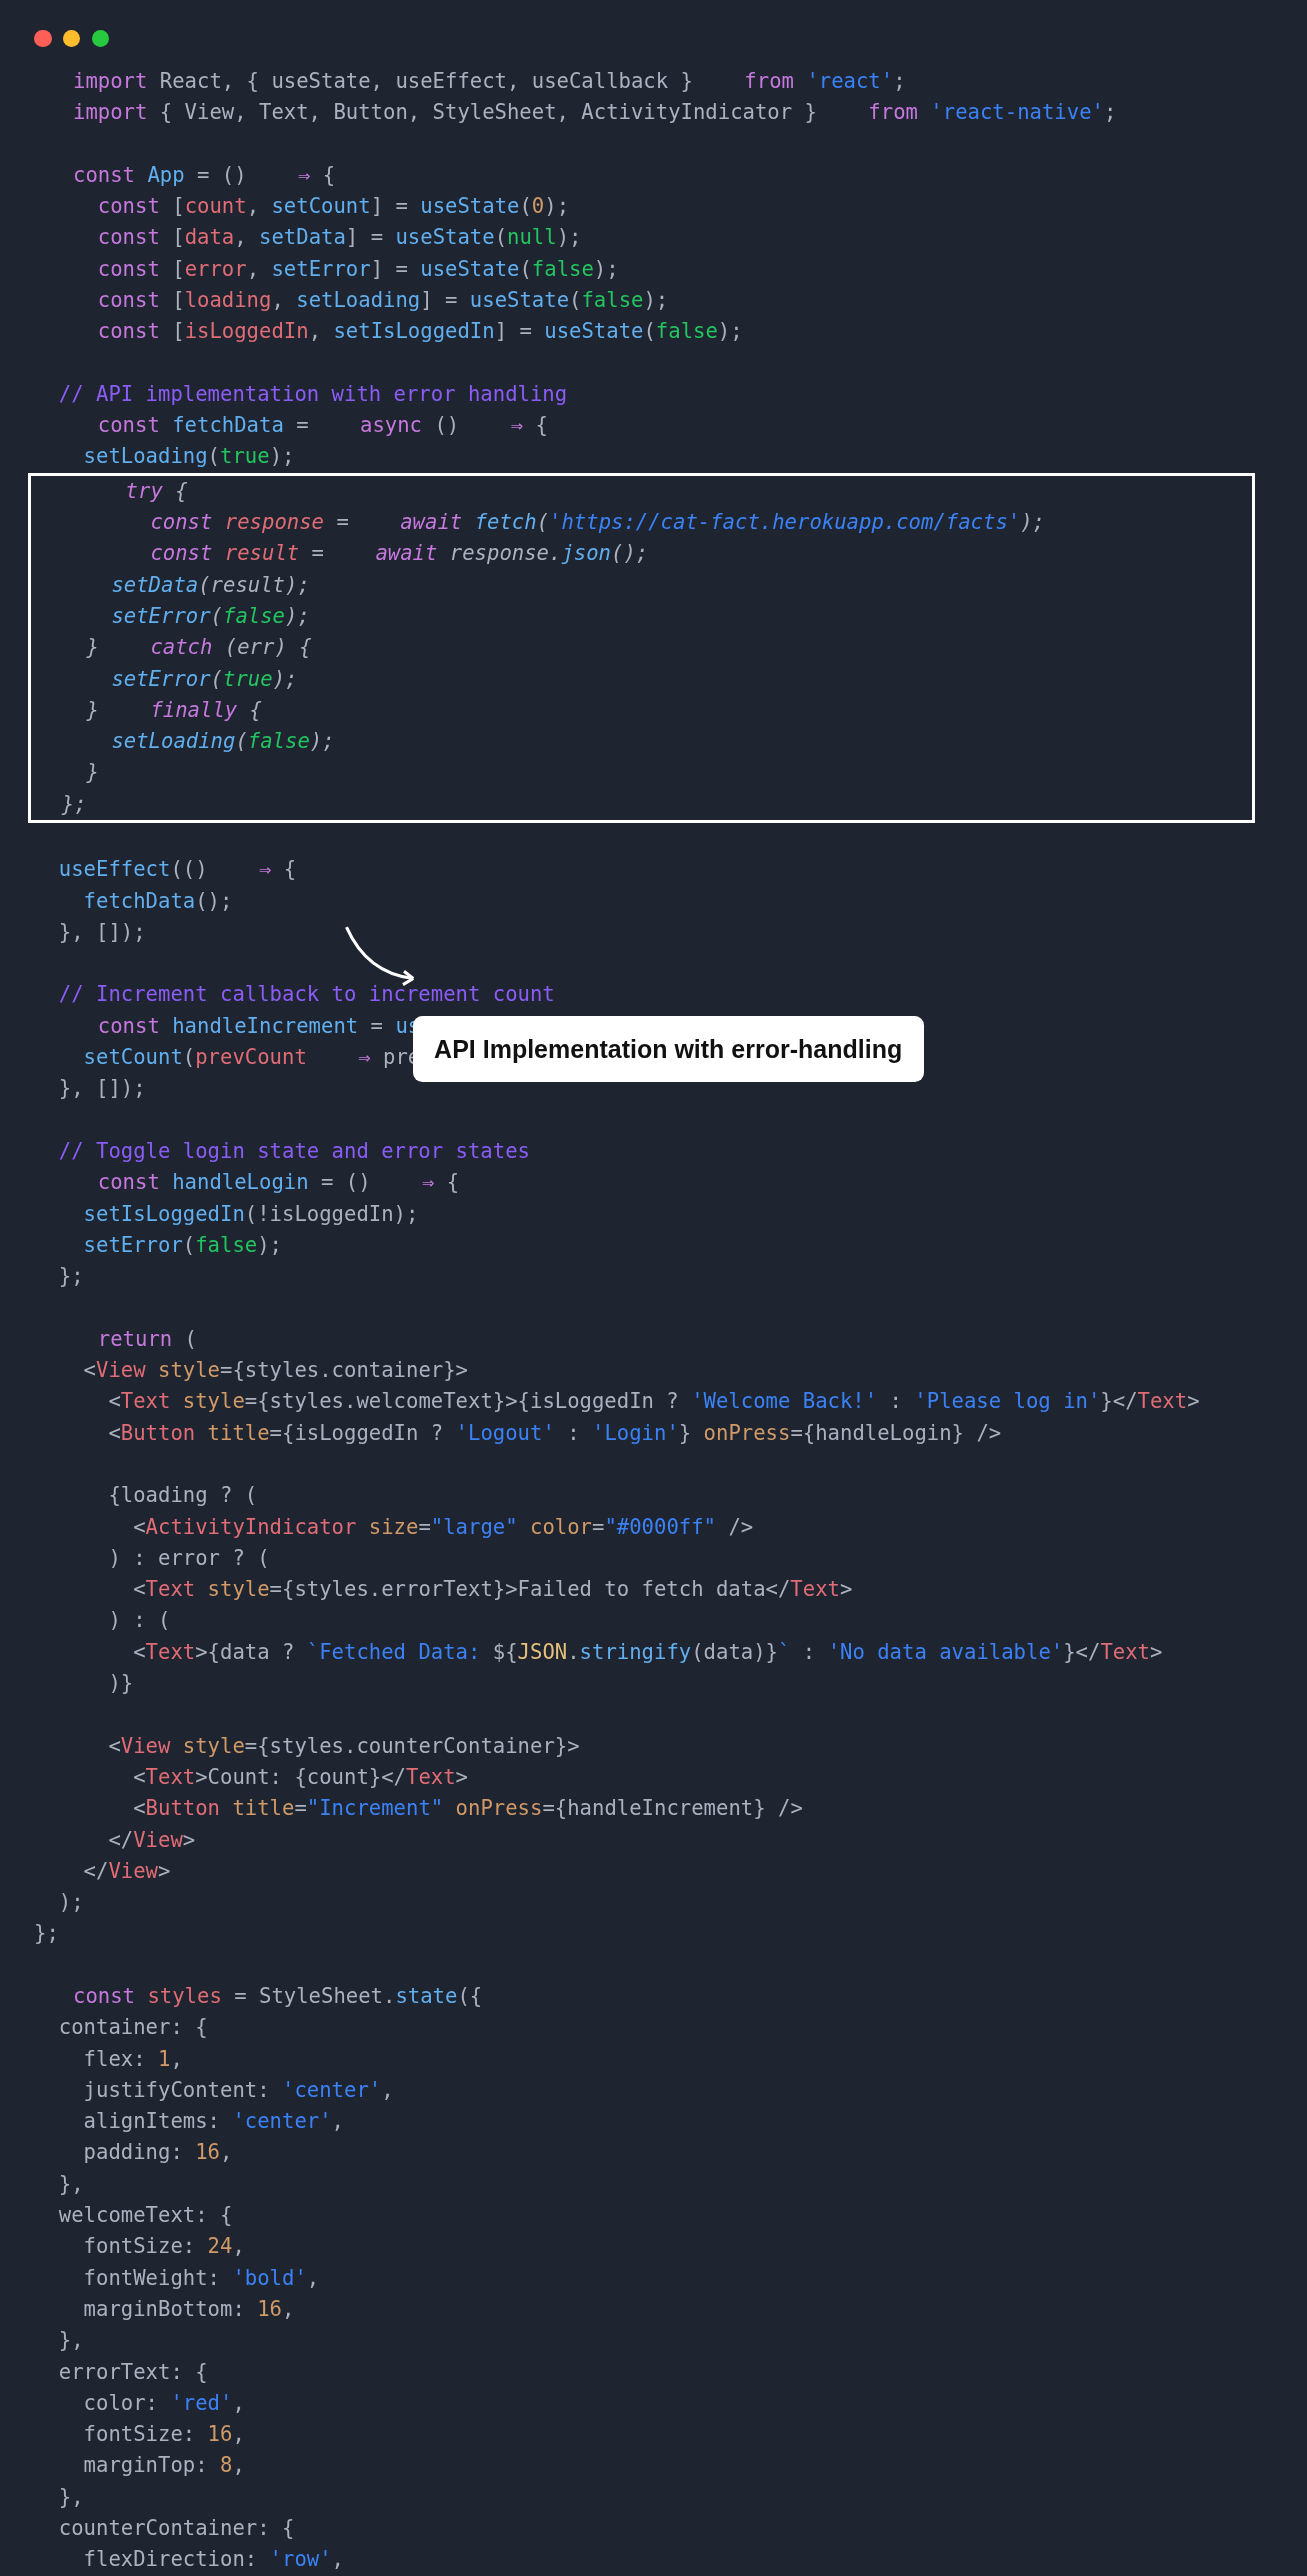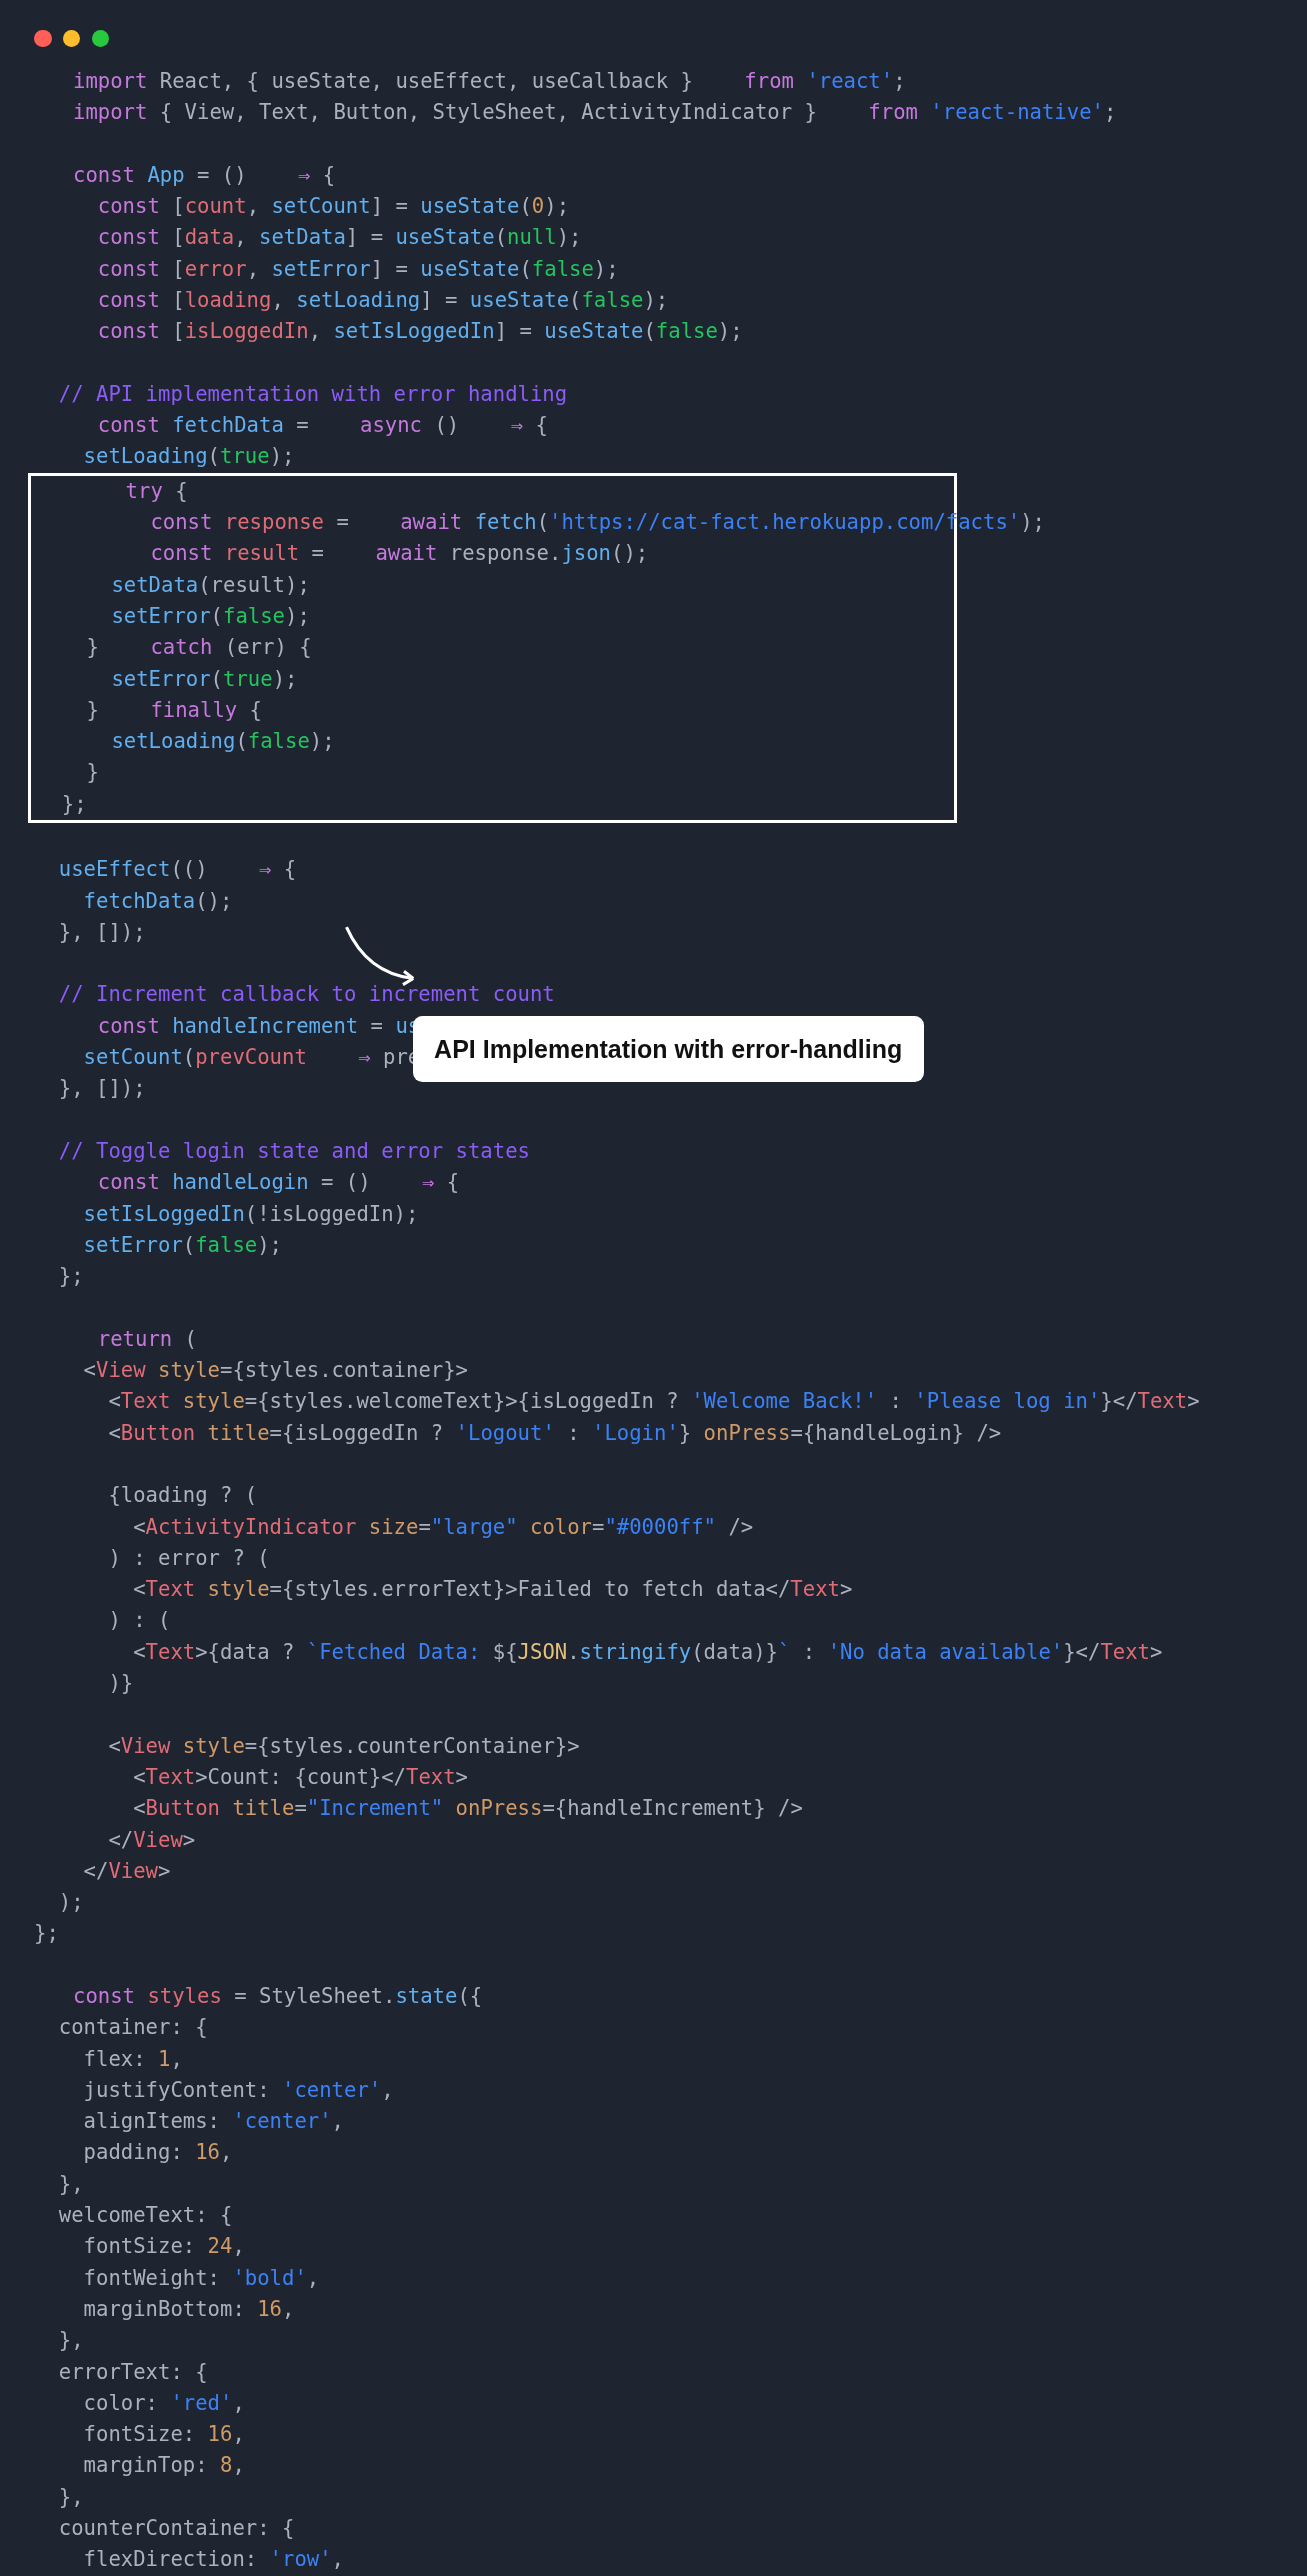--- a/index.html
+++ b/index.html
@@ -15,21 +15,21 @@
 .fn { color:#61afef; }
 .str { color:#3b82f6; }
 .num { color:#d19a66; }
 .const { color:#22c55e; }
 .cmt { color:#8b5cf6; }
 .tag { color:#e06c75; }
 .attr { color:#d19a66;margin-top:12px; }
 .var { color:#e06c75; }
 .def { color:#e5c07b; }
 .p { color:#abb2bf; }
-.box { border:3.1px solid #fff; padding:0; display:block; margin-left:-6.2px; padding-left:6.2px; margin-right:-6.2px; padding-right:6.2px; width:929px; }
+.box { border:3.1px solid #fff; padding:0; display:block; margin-left:-6.2px; padding-left:6.2px; margin-right:-6.2px; padding-right:6.2px; width:1227px;font-style:italic; }
 .callout { position:absolute; background:#fff; color:#111; font-family:-apple-system,Segoe UI,Helvetica,Arial,sans-serif; font-weight:600; font-size:25px; padding:14.4px 21.6px; border-radius:9.3px; top:960px; left:397px; }
 .arrow { position:absolute; top:866px; left:325px; width:88px; height:77px; }
 .arrow svg { width:100%; height:100%; }
 </style>
 </head>
 <body>
 
 <div class="window">
   <div class="titlebar">
     <div class="dot red"></div>

